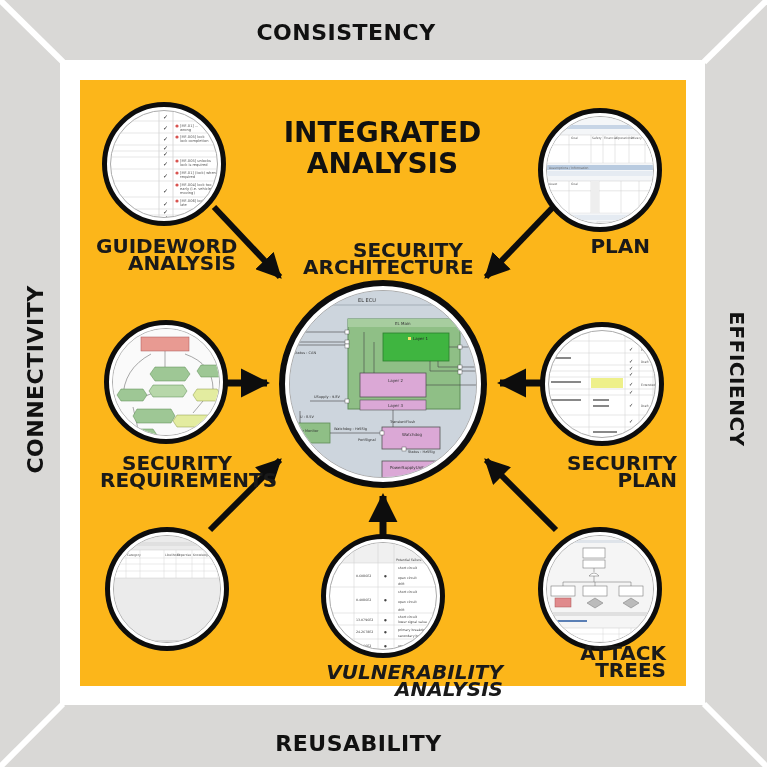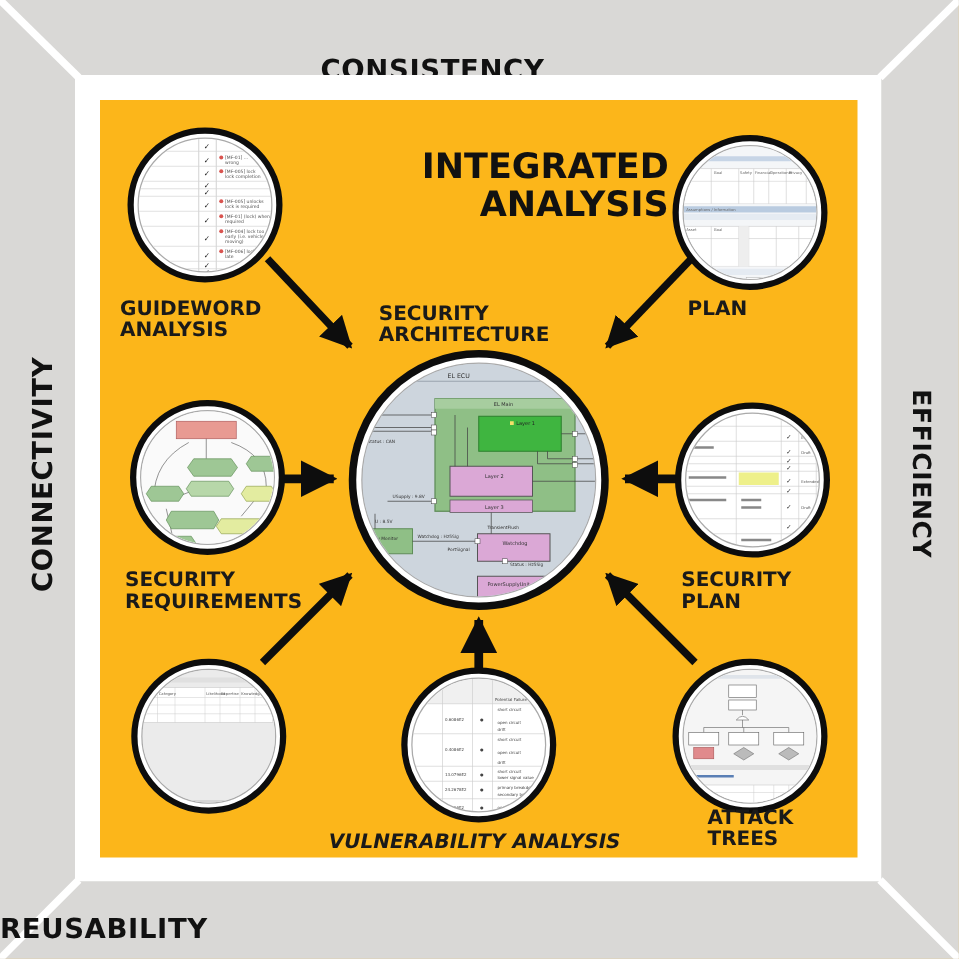--- a/index.html
+++ b/index.html
@@ -1,26 +1,26 @@
 <!DOCTYPE html>
 <html><head>
 <meta charset="utf-8">
 <style>
   html, body { margin:0; padding:0; }
   body { width:767px; height:767px; position:relative; overflow:hidden; background:#d9d8d6; font-family:"DejaVu Sans", sans-serif; }
   .frame-svg { position:absolute; left:0; top:0; }
   .side-label { position:absolute; font-family:"DejaVu Sans", sans-serif; font-weight:bold; color:#111; letter-spacing:0.5px; }
-  .side-top { top:20px; left:0; width:692px; text-align:center; font-size:22px;margin-top:24px; }
-  .side-bottom { top:731px; left:0; width:717px; font-size:22px; }
+  .side-top { top:20px; left:0; width:692px; text-align:center; font-size:22px; }
+  .side-bottom { top:731px; left:0; width:717px; text-align:center; font-size:22px; }
   .side-left { left:-95px; top:367px; width:260px; text-align:center; font-size:22px; transform:rotate(-90deg); transform-origin:center; }
   .side-right { left:607px; top:367px; width:260px; text-align:center; font-size:20px; transform:rotate(90deg); transform-origin:center; }
   .white-panel { position:absolute; left:60px; top:60px; width:645px; height:645px; background:#fff; }
   .yellow-panel { position:absolute; left:80px; top:80px; width:606px; height:606px; background:#fcb61a; }
-  .title { position:absolute; left:230px; top:117px; width:305px; text-align:right; font-weight:bold; font-size:28px; line-height:31px; color:#111; }
-  .node-label { position:absolute; font-weight:bold; color:#1a1a1a; font-size:16px; line-height:17px; text-align:left; }
+  .title { position:absolute; left:230px; top:117px; width:305px; text-align:center; font-weight:bold; font-size:28px; line-height:31px; color:#111; }
+  .node-label { position:absolute; font-weight:bold; color:#1a1a1a; font-size:20px; line-height:17px; text-align:right; }
   .lens { position:absolute; border-radius:50%; border:5px solid #0d0d0d; background:#fff; overflow:hidden; box-sizing:border-box; }
   .lens-inner { position:absolute; inset:3px; border-radius:50%; overflow:hidden; border:1px solid #aaa; background:#f7f7f7; }
   .overlay-svg { position:absolute; left:0; top:0; pointer-events:none; }
   .mini { font-family:"DejaVu Sans", sans-serif; font-size:5px; color:#444; }
 </style>
 </head>
 <body>
 
 <svg class="frame-svg" width="767" height="767" viewBox="0 0 767 767">
   <rect x="0" y="0" width="767" height="767" fill="#d9d8d6"></rect>

